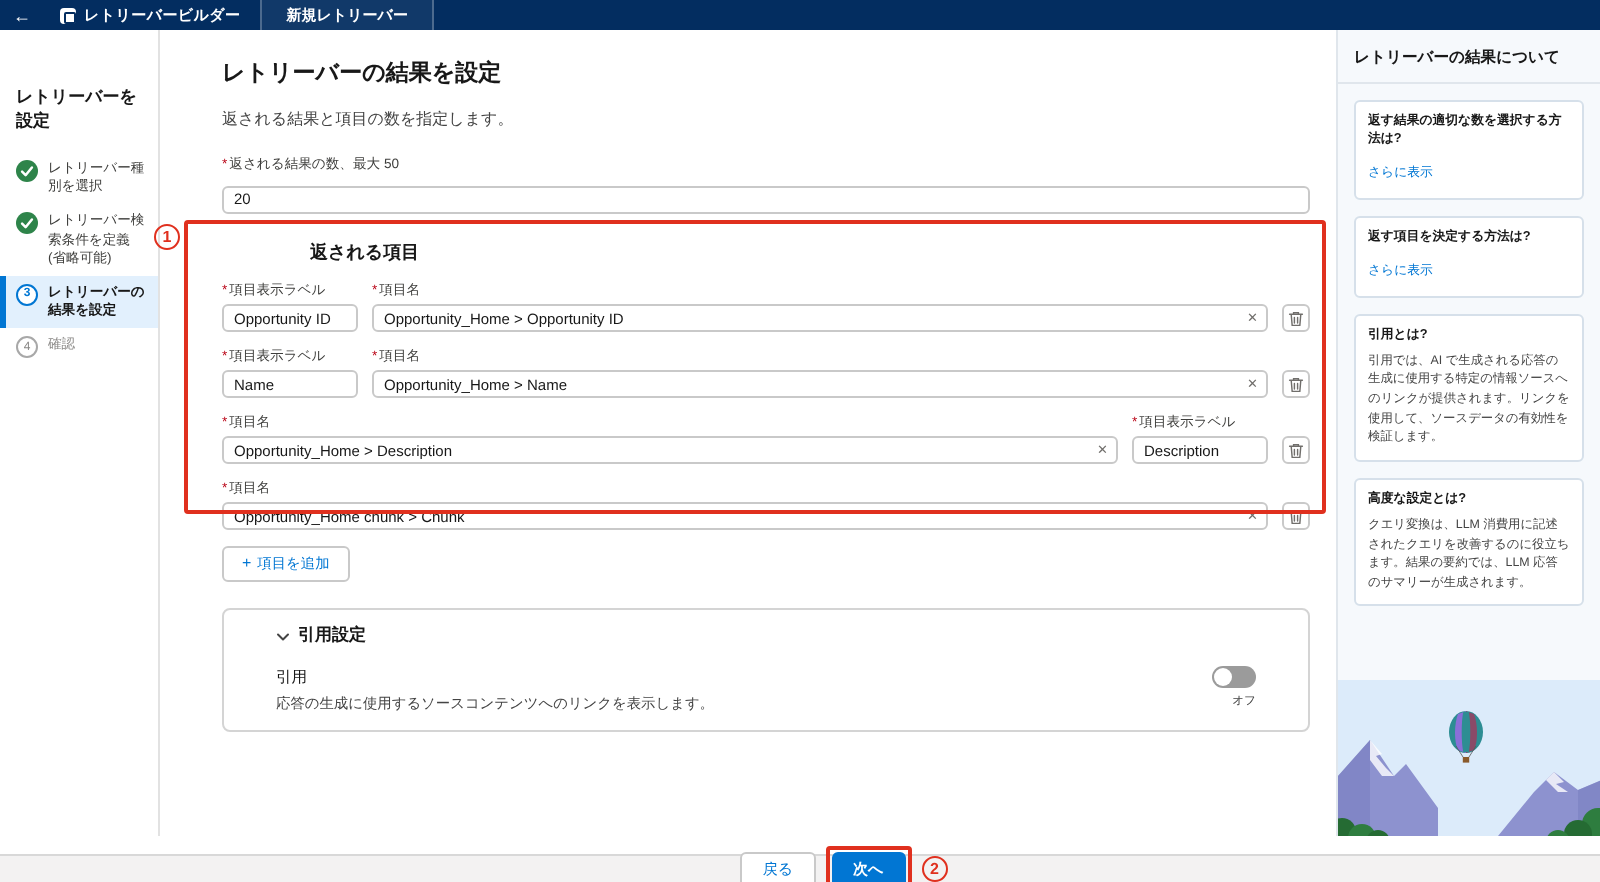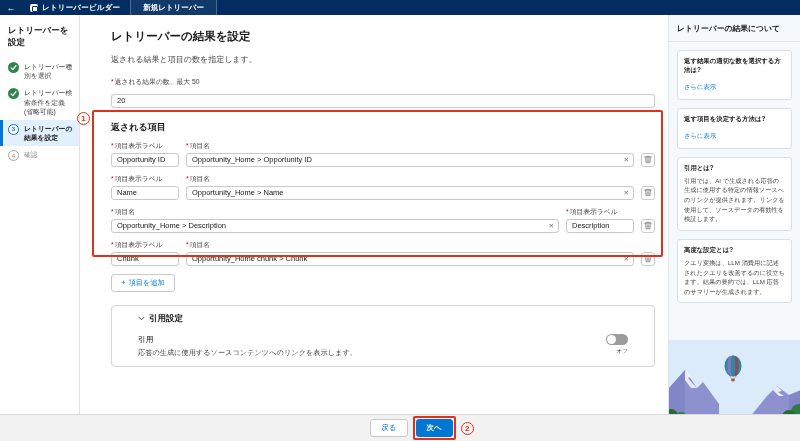--- a/index.html
+++ b/index.html
@@ -9,39 +9,39 @@
 
   
   .topbar { position:absolute; top:0; left:0; right:0; height:15px; background:#032d60; display:flex; align-items:center; color:#fff; z-index:10; }
   .back-btn { width:22px; text-align:center; font-size:9px; color:#fff; cursor:pointer; }
   .app-icon { width:8px; height:8px; background:#fff; border-radius:2px; margin:0 4px 0 8px; position:relative; flex:none; }
   .app-icon::after { content:""; position:absolute; left:2px; top:2px; width:4px; height:4px; border:1px solid #032d60; border-radius:1px; }
   .topbar-title { font-size:7.5px; font-weight:bold; letter-spacing:.2px; }
   .topbar-tab { margin-left:10px; height:15px; display:flex; align-items:center; padding:0 12px; font-size:7.5px; font-weight:bold; background:rgba(255,255,255,.06); border-left:1px solid rgba(255,255,255,.25); border-right:1px solid rgba(255,255,255,.25); cursor:pointer; }
 
   
-  .sidebar { position:absolute; top:15px; left:0; width:80px; bottom:23px; background:#fff; border-right:1px solid #e2e2e2; padding:10px 8px; }
+  .sidebar { position:absolute; top:15px; left:0; width:80px; bottom:23px; background:#fff; border-right:1px solid #e2e2e2; padding:28px 8px; }
   .sidebar-title { font-size:8.5px; font-weight:bold; color:#181818; margin-bottom:9px; }
   .step { display:flex; align-items:flex-start; gap:5px; font-size:6.8px; color:#3e3e3c; line-height:1.35; padding:4px 6px 4px 5px; margin:0 -8px; border-left:3px solid transparent; }
   .step .dot { width:11px; height:11px; border-radius:50%; flex:none; display:flex; align-items:center; justify-content:center; font-size:6px; }
   .step.done .dot { background:#2e844a; }
   .step.current { background:#e2f0fd; border-left-color:#0176d3; font-weight:bold; color:#181818; }
   .step.current .dot { background:#fff; border:1px solid #0176d3; color:#0176d3; font-weight:bold; }
   .step.todo { color:#8a8886; }
   .step.todo .dot { background:#fff; border:1px solid #a8a8a8; color:#8a8886; }
   .check-svg { width:7px; height:7px; display:block; }
 
   
   .main { position:absolute; top:15px; left:100px; width:568px; bottom:23px; background:#fff; padding:14px 13px 0 11px; }
   .main h1 { font-size:11.5px; font-weight:bold; color:#181818; margin-bottom:10px; }
   .main-desc { font-size:8px; color:#444; margin-bottom:12px; }
   .flabel { font-size:6.8px; color:#3e3e3c; margin-bottom:2px; display:block; }
   .req { color:#ba0517; margin-right:1px; }
   .tinput { width:100%; height:14px; border:1px solid #c9c9c9; border-radius:3px; font-size:7.5px; color:#181818; padding:0 5px; font-family:inherit; background:#fff; }
-  .section-title { font-size:9px; font-weight:bold; color:#181818; margin-top:13px; }
+  .section-title { font-size:9px; font-weight:bold; color:#181818; margin-top:13px;margin-left:44px; }
   .hint { font-size:7.5px; color:#444; margin-top:8px; }
   .field-row { display:flex; align-items:flex-end; gap:7px; margin-top:7px; }
   .fgroup { display:flex; flex-direction:column; }
   .fgroup.glabel { width:68px; flex:none; }
   .fgroup.gname { flex:1; position:relative; }
   .clear-x { position:absolute; right:5px; bottom:3px; font-size:6.5px; color:#706e6b; cursor:pointer; line-height:1; }
   .gname .tinput { padding-right:14px; }
   .trash-btn { width:14px; height:14px; flex:none; border:1px solid #c9c9c9; border-radius:3px; background:#fff; display:flex; align-items:center; justify-content:center; cursor:pointer; }
   .trash-svg { width:8px; height:9px; display:block; }
   .add-btn { margin-top:8px; display:inline-flex; align-items:center; gap:3px; border:1px solid #c9c9c9; border-radius:3px; background:#fff; color:#0176d3; font-size:7.2px; padding:3px 9px; cursor:pointer; font-family:inherit; }
@@ -61,21 +61,21 @@
   
   .helpbar { position:absolute; top:15px; right:0; width:132px; bottom:23px; background:#f6f9fc; border-left:1px solid #e0e6ec; overflow:hidden; }
   .help-title { font-size:7.8px; font-weight:bold; color:#181818; padding:8px 8px 7px; border-bottom:1px solid #e0e6ec; }
   .help-card { margin:8px 8px 0; background:#fff; border:1px solid #d6e0ea; border-radius:3px; padding:6px; }
   .help-card-title { font-size:6.4px; font-weight:bold; color:#181818; line-height:1.4; }
   .help-link { font-size:6.4px; color:#0176d3; margin-top:3px; display:inline-block; cursor:pointer; }
   .help-body { font-size:6.2px; color:#444; line-height:1.55; margin-top:3px; }
   .illustration { position:absolute; bottom:0; left:0; width:132px; height:78px; display:block; }
 
   
-  .footer { position:absolute; bottom:0; left:0; right:0; height:27px; background:#f3f2f2; border-top:1px solid #d8d8d8; display:flex; align-items:center; justify-content:center; gap:5px; z-index:6;padding-left:44px; }
+  .footer { position:absolute; bottom:0; left:0; right:0; height:14px; background:#f3f2f2; border-top:1px solid #d8d8d8; display:flex; align-items:center; justify-content:center; gap:5px; z-index:6;padding-left:44px; }
   .btn { font-size:7.5px; border-radius:3px; padding:3px 10px; border:1px solid #c9c9c9; background:#fff; color:#0176d3; cursor:pointer; font-family:inherit; }
   .btn-primary { background:#0176d3; border-color:#0176d3; color:#fff; font-weight:bold; }
   .next-annot { border:2px solid #e0301e; border-radius:2px; padding:1px; display:inline-flex; }
 
   
   .annot-box { position:absolute; left:92px; top:110px; width:571px; height:147px; border:2px solid #e0301e; border-radius:2px; z-index:5; pointer-events:none; }
   .annot-badge { width:13px; height:13px; border-radius:50%; border:1.5px solid #e0301e; color:#e0301e; font-size:8px; font-weight:bold; display:flex; align-items:center; justify-content:center; background:transparent; flex:none; }
   .badge1 { position:absolute; left:77px; top:112px; z-index:6; }
 </style>
 </head>
@@ -180,24 +180,20 @@
       </div>
       <button class="trash-btn">
         <svg class="trash-svg" viewBox="0 0 10 11">
             <path d="M1 2.5h8M3.5 2.5V1.5h3v1M2 2.5l.6 7h4.8l.6-7M4 4.5v3.5M6 4.5v3.5" fill="none" stroke="#706e6b" stroke-width="0.9" stroke-linecap="round"></path>
           </svg>
       </button>
     </div>
 
     
     <div class="field-row">
-      <div class="fgroup glabel">
-        <span class="flabel"><span class="req">*</span><span>項目表示ラベル</span></span>
-        <input class="tinput" value="Chunk" style="">
-      </div>
       <div class="fgroup gname">
         <span class="flabel"><span class="req">*</span><span>項目名</span></span>
         <input class="tinput" value="Opportunity_Home chunk &gt; Chunk" style="">
         <span class="clear-x">✕</span>
       </div>
       <button class="trash-btn">
         <svg class="trash-svg" viewBox="0 0 10 11">
             <path d="M1 2.5h8M3.5 2.5V1.5h3v1M2 2.5l.6 7h4.8l.6-7M4 4.5v3.5M6 4.5v3.5" fill="none" stroke="#706e6b" stroke-width="0.9" stroke-linecap="round"></path>
           </svg>
       </button>

